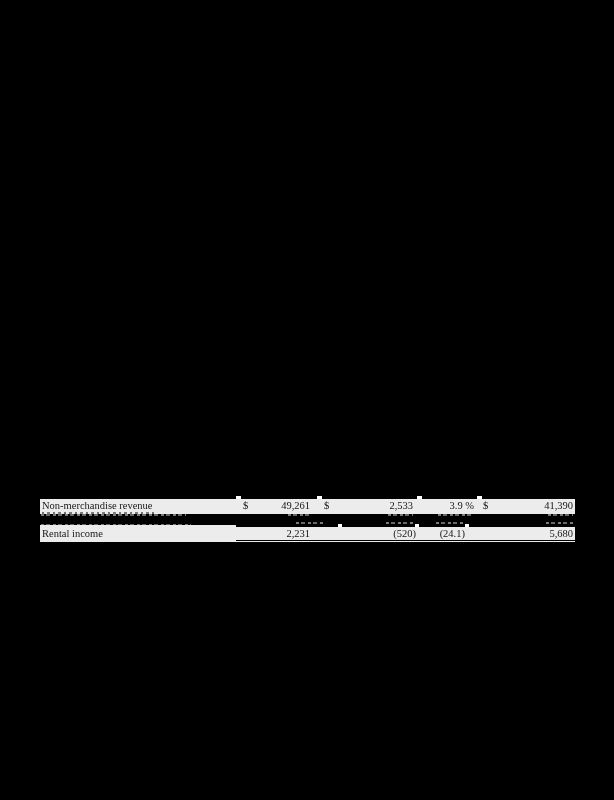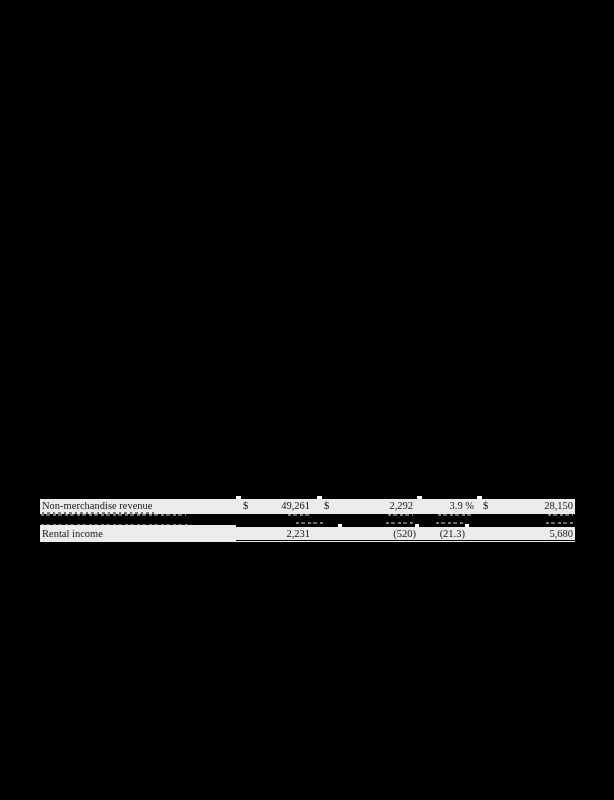--- a/index.html
+++ b/index.html
@@ -100,31 +100,31 @@
   <div class="t-row row-1">
     <div class="cell label">Non-merchandise revenue</div>
     <div class="gapcol"></div>
     <div class="cell money c1">
       <span class="cur">$</span>
       <span class="val">49,261</span>
     </div>
     <div class="gapcol"></div>
     <div class="cell money c2">
       <span class="cur">$</span>
-      <span class="val">2,292</span>
+      <span class="val">2,533</span>
     </div>
     <div class="gapcol"></div>
     <div class="cell money c3">
       <span class="cur"></span>
       <span class="val">3.9 %</span>
     </div>
     <div class="gapcol"></div>
     <div class="cell money c4">
       <span class="cur">$</span>
-      <span class="val">28,150</span>
+      <span class="val">41,390</span>
     </div>
   </div>
 
   <div class="ghost dark-on-light" style="left:42px; top:512.4px; width:112px; height:1.6px;"></div>
   <div class="ghost" style="left:41px;  top:514.0px; width:145px; height:2.4px;"></div>
   <div class="ghost" style="left:288px; top:514.2px; width:22px;  height:2.2px;"></div>
   <div class="ghost" style="left:388px; top:514.2px; width:25px;  height:2.2px;"></div>
   <div class="ghost" style="left:438px; top:514.2px; width:35px;  height:2.2px;"></div>
   <div class="ghost" style="left:548px; top:514.2px; width:25px;  height:2.2px;"></div>
 
@@ -147,21 +147,21 @@
       <span class="val">2,231</span>
     </div>
     <div class="gapcol"></div>
     <div class="cell money c2">
       <span class="cur"></span>
       <span class="val">(520)</span>
     </div>
     <div class="gapcol"></div>
     <div class="cell money c3">
       <span class="cur"></span>
-      <span class="val">(21.3)</span>
+      <span class="val">(24.1)</span>
     </div>
     <div class="gapcol"></div>
     <div class="cell money c4">
       <span class="cur"></span>
       <span class="val">5,680</span>
     </div>
   </div>
 
   <div class="bottom-rule"></div>
 

